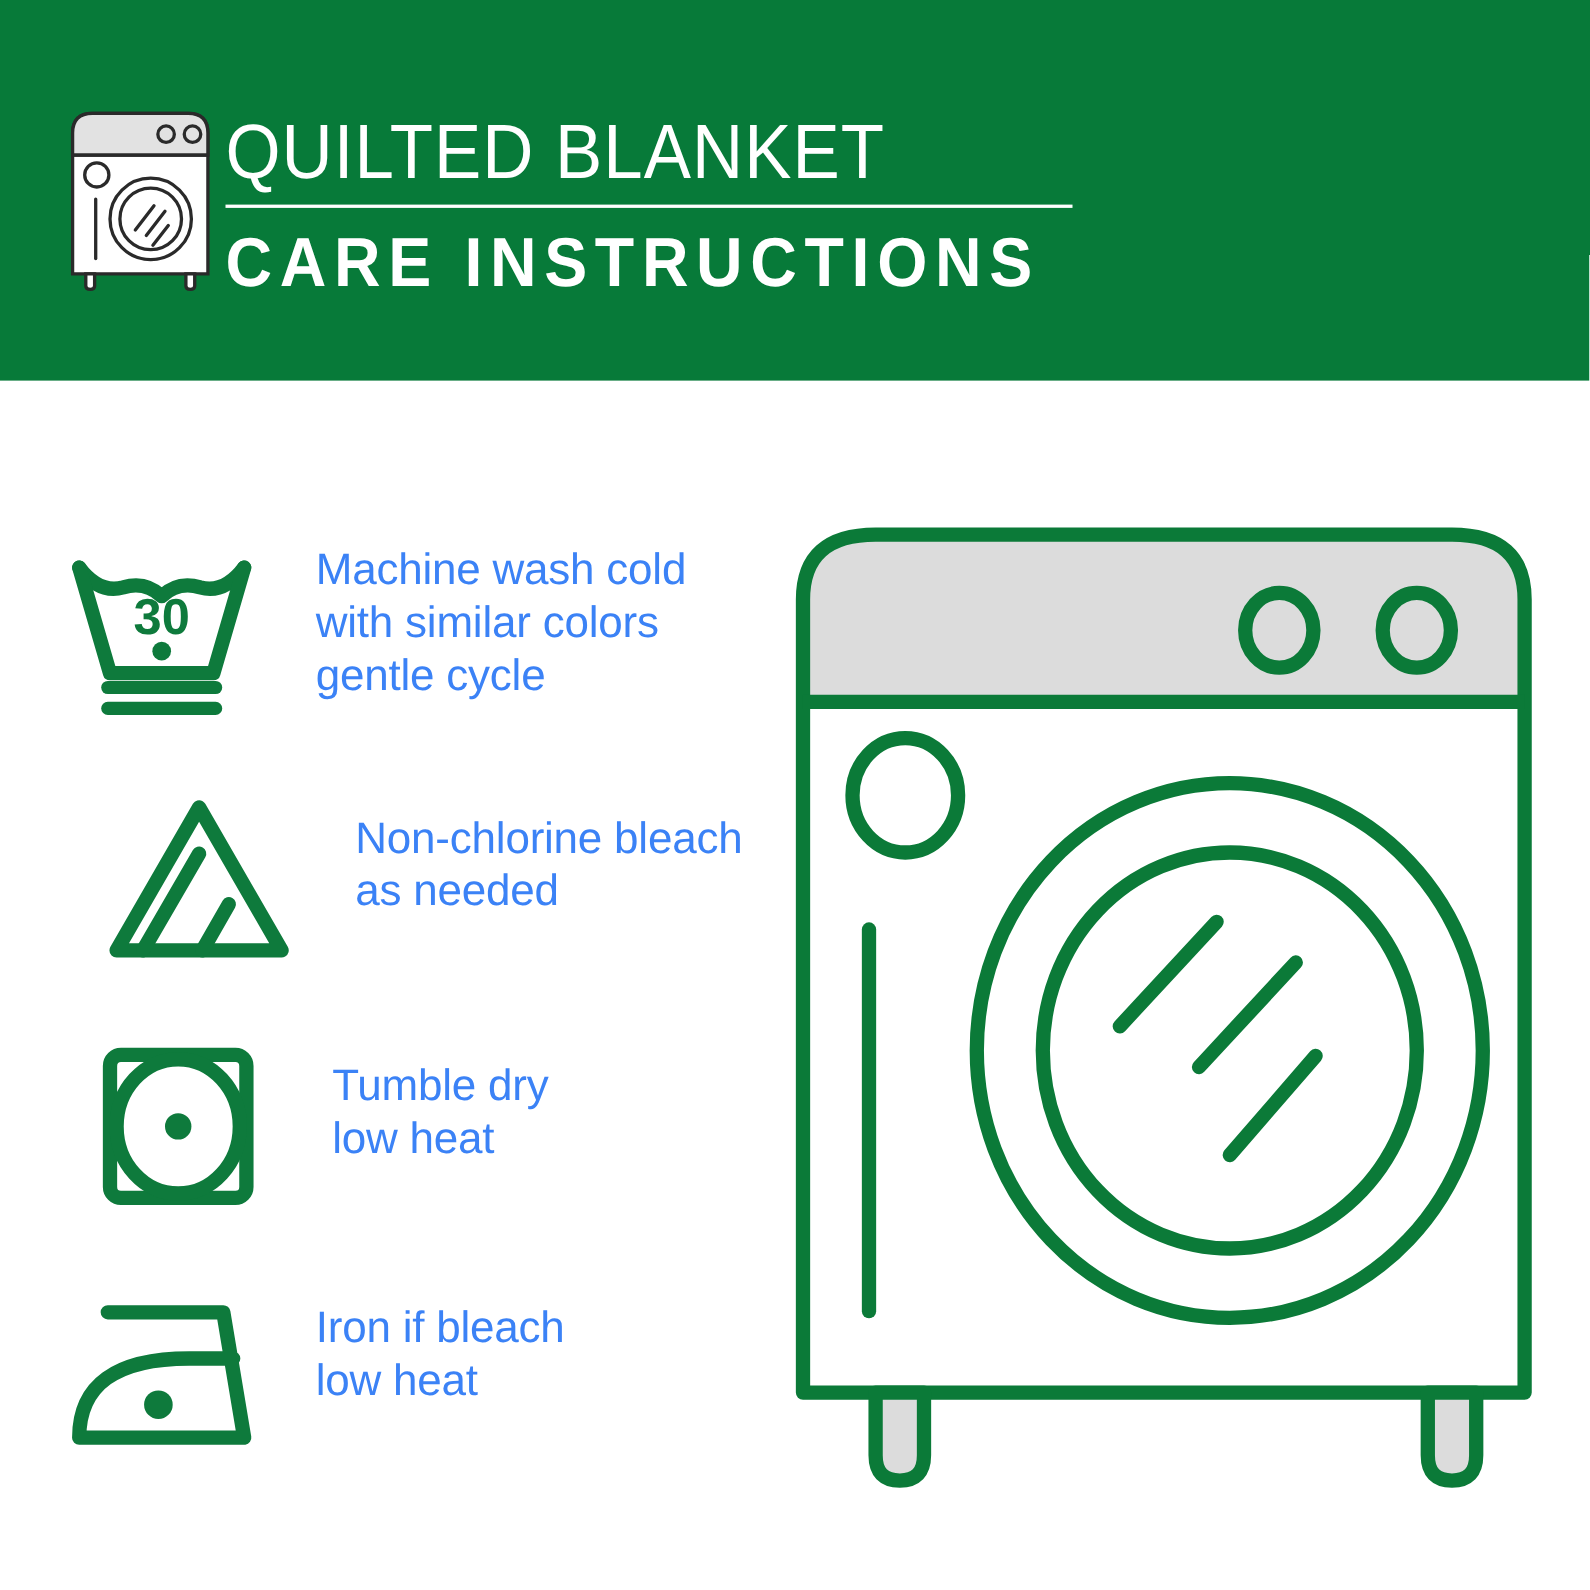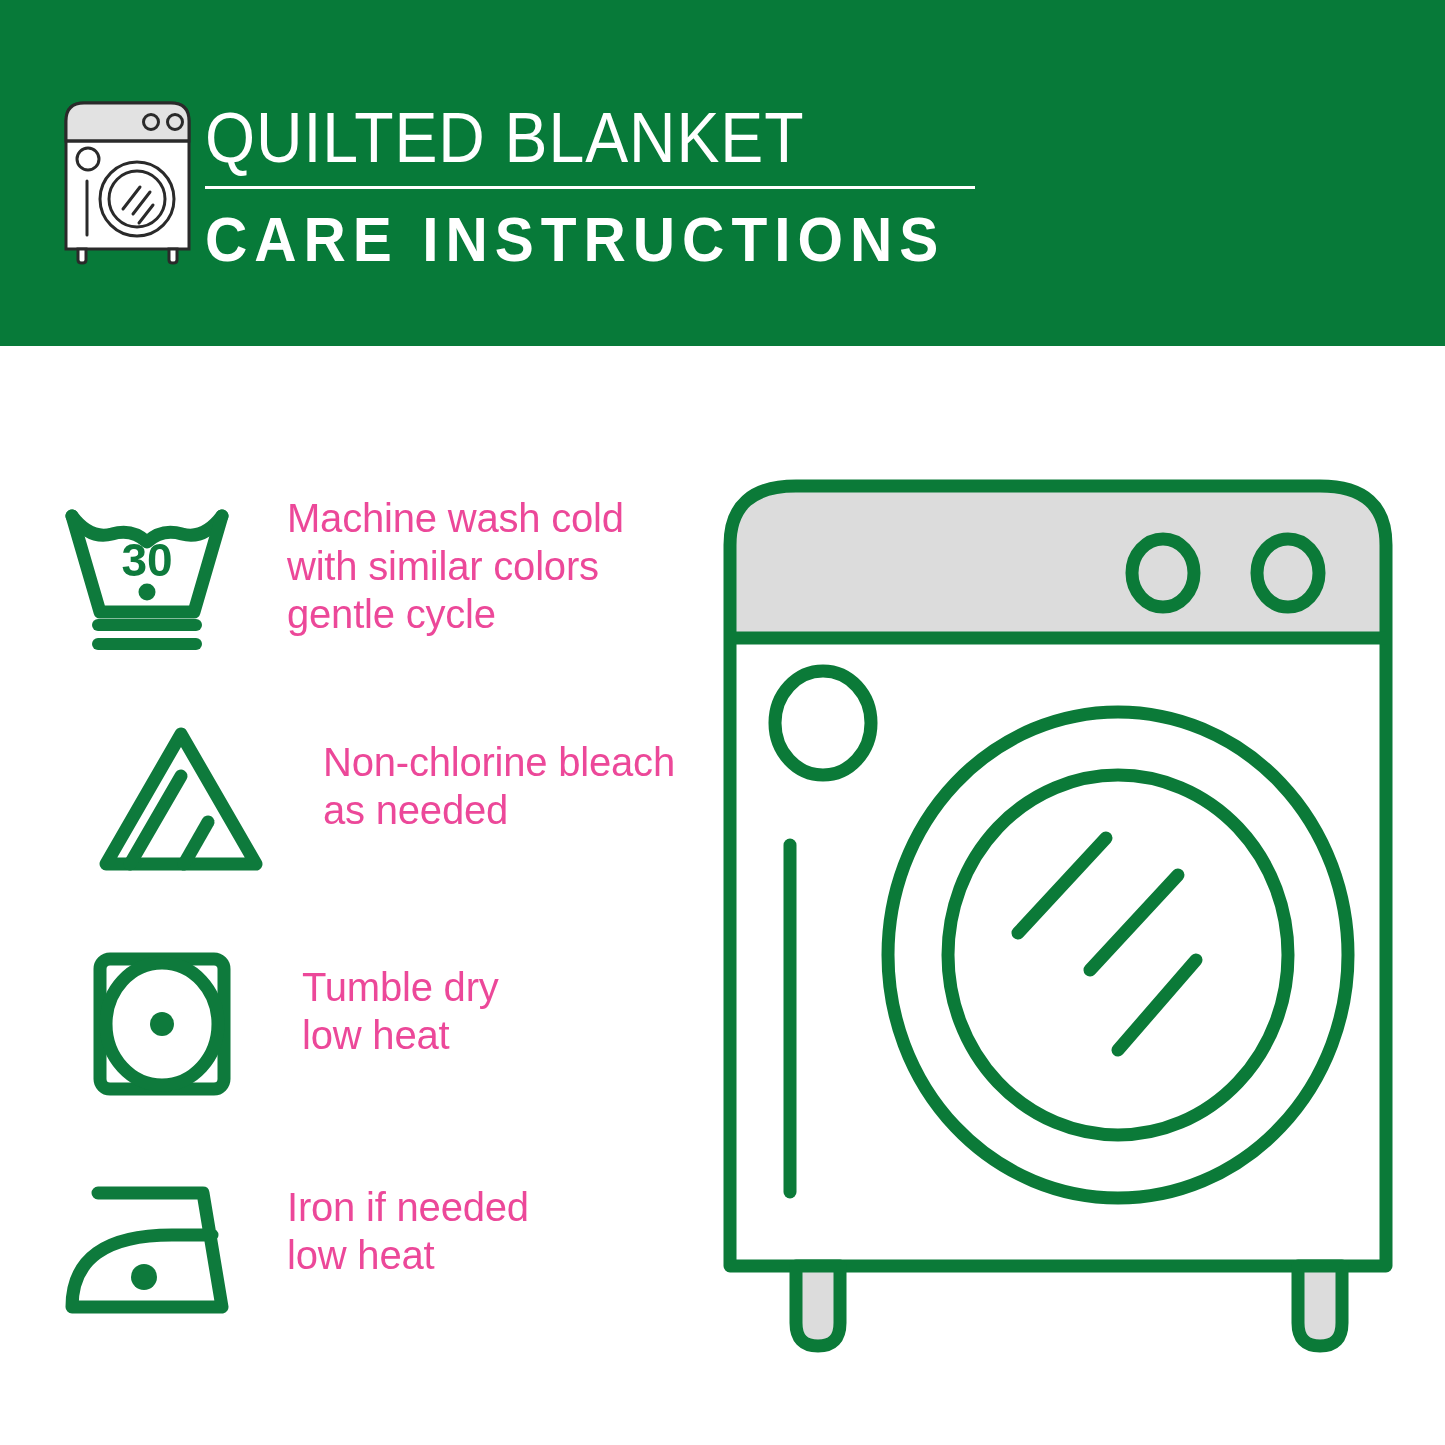--- a/index.html
+++ b/index.html
@@ -64,21 +64,21 @@
   .care-row.r2{top:575px;height:180px;margin-left:15px;}
   .care-row.r3{top:795px;height:180px;}
 
   .care-symbol{
     width:175px;min-width:175px;height:175px;
     margin-left:60px;
     display:flex;align-items:flex-end;justify-content:center;
   }
   .care-label{
     margin-left:52px;
-    color:#ec4899;
+    color:#3b82f6;
     font-family:"Liberation Sans", sans-serif;
     font-size:40px;
     font-weight:400;
     line-height:48px;
     letter-spacing:-0.2px;
     white-space:pre-line;
   }
 
   
   .machine{
@@ -180,21 +180,21 @@
 
     <div class="care-row r3">
       <div class="care-symbol">
         <svg width="175" height="140" viewBox="0 0 175 140">
           <g fill="none" stroke="#0E7A3C" stroke-width="13" stroke-linecap="round" stroke-linejoin="round">
             <path d="M38 14 L143 14 L162 128 L12 128 Q12 56 112 56 L152 56"></path>
           </g>
           <circle cx="84" cy="98" r="13" fill="#0E7A3C"></circle>
         </svg>
       </div>
-      <div class="care-label">Iron if needed
+      <div class="care-label">Iron if bleach
 low heat</div>
     </div>
 
   </div>
 
   <div class="machine">
     <svg width="680" height="890" viewBox="0 0 680 890">
 
       <path d="M12 75 Q12 16 78 16 L602 16 Q668 16 668 75 L668 168 L12 168 Z" fill="#DCDCDC"></path>
 

